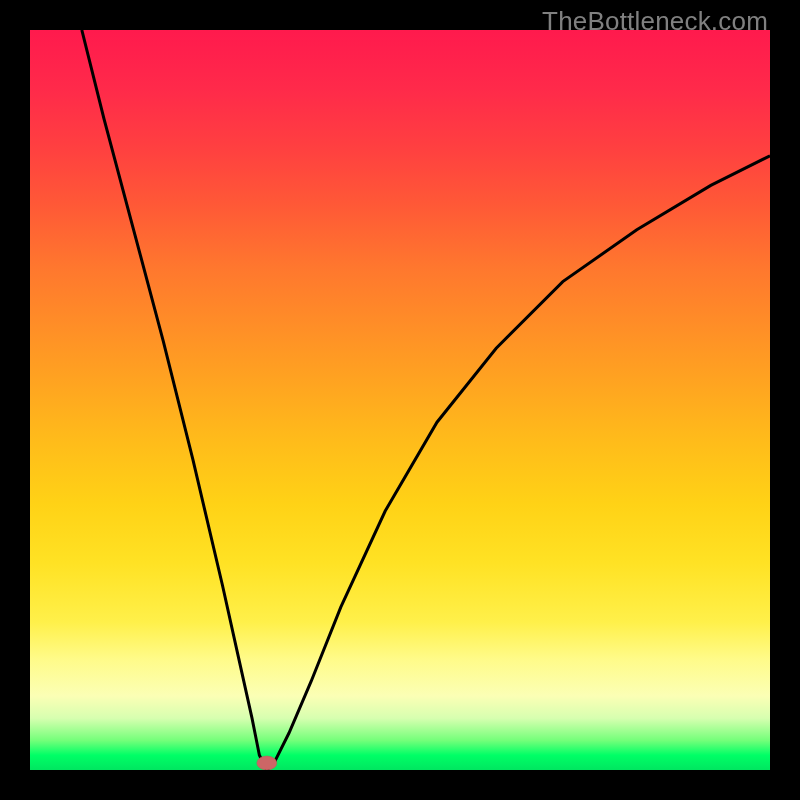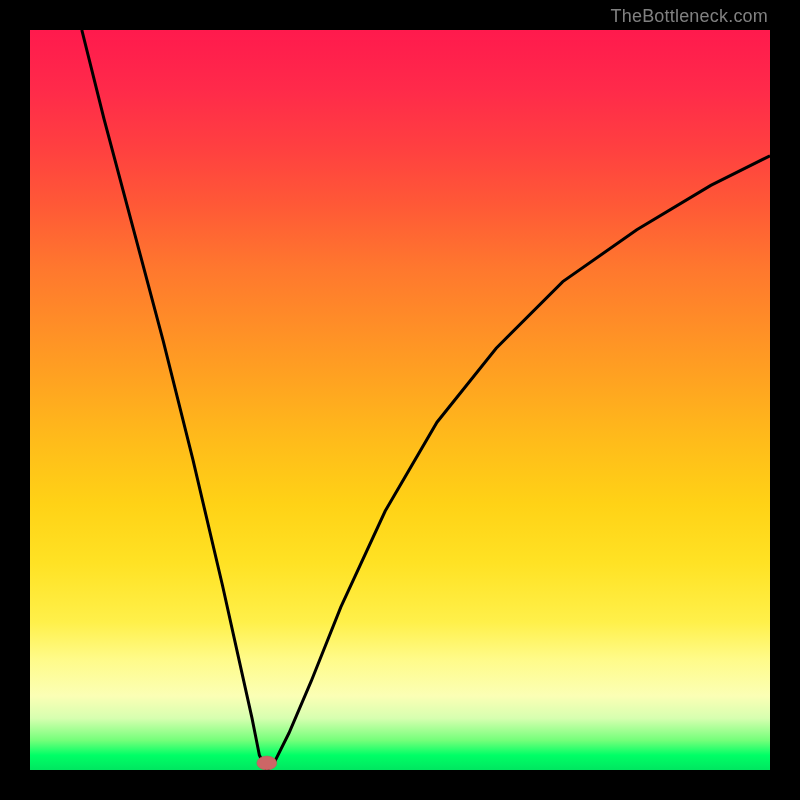--- a/index.html
+++ b/index.html
@@ -65,21 +65,21 @@
   .marker {
     fill: #cc6666;
     stroke: #b85a5a;
     stroke-width: 0.5;
   }
   .watermark {
     position: absolute;
     top: 6px;
     right: 32px;
     color: #808080;
-    font-size: 18px;
+    font-size: 26px;
     letter-spacing: 0.2px;
     font-weight: 400;
   }
 </style>
 </head>
 <body>
 
 <div class="frame">
   <div class="plot-area">
     <div class="gradient-bg"></div>

